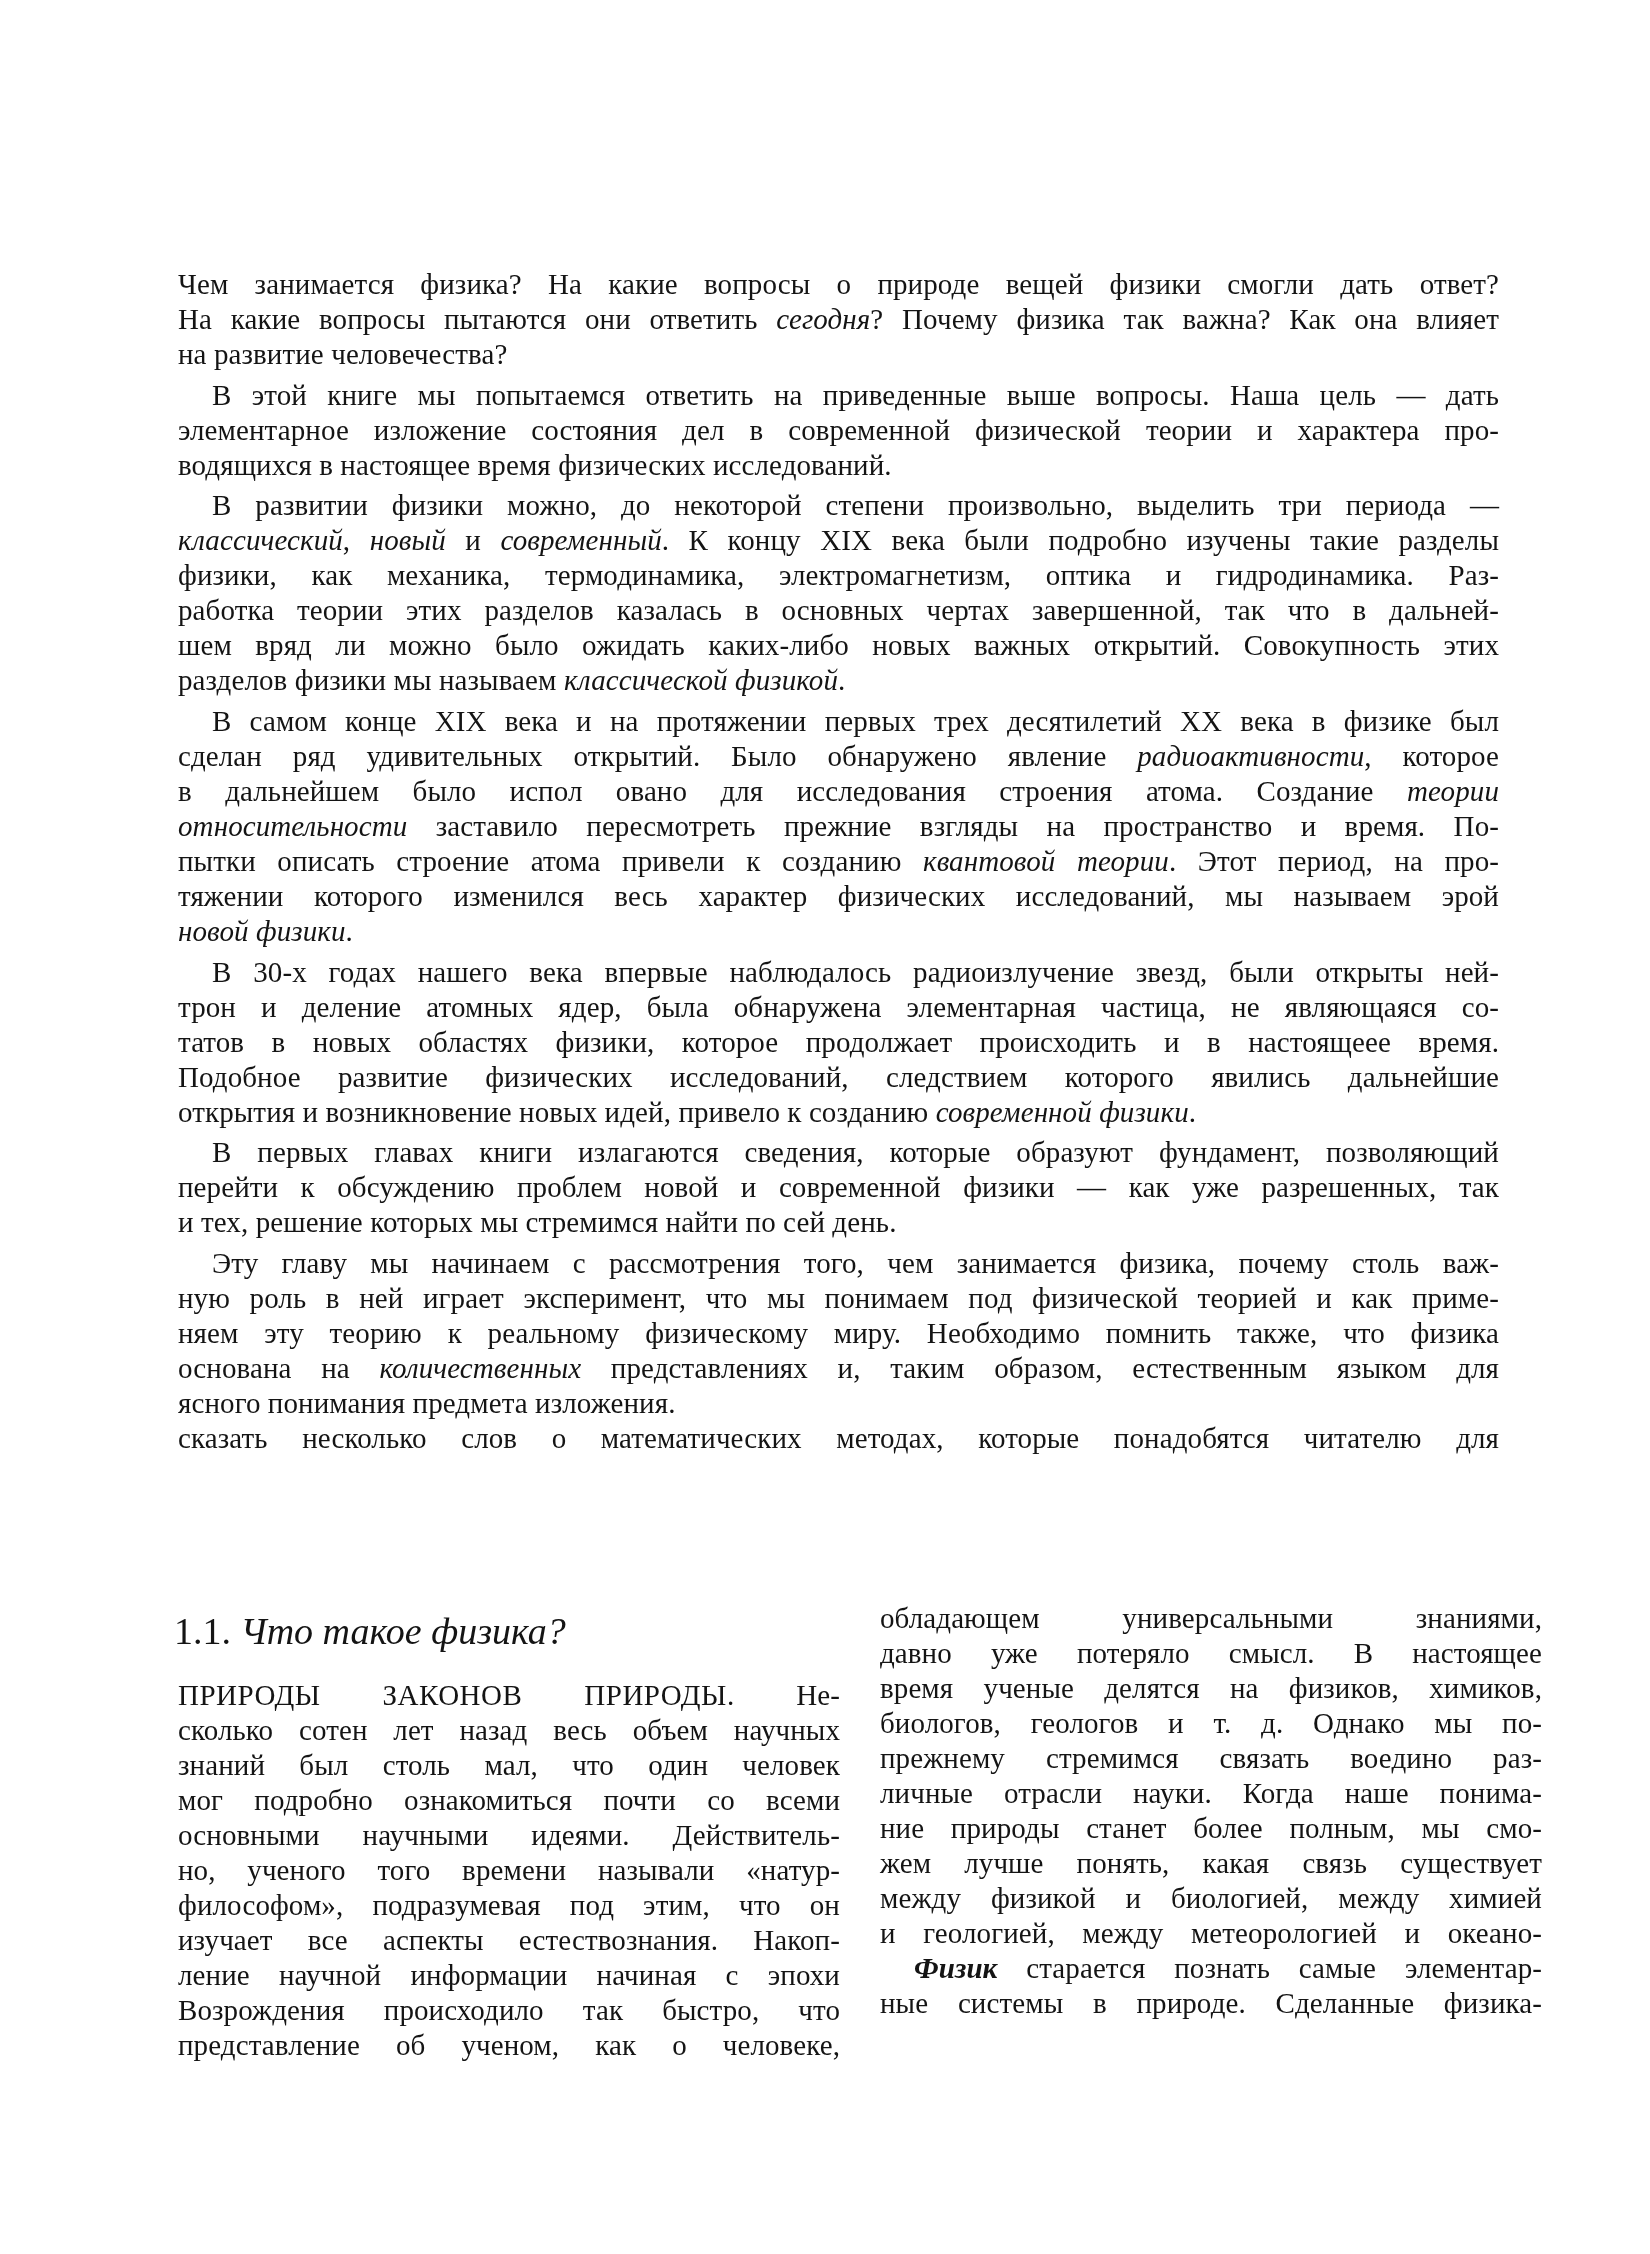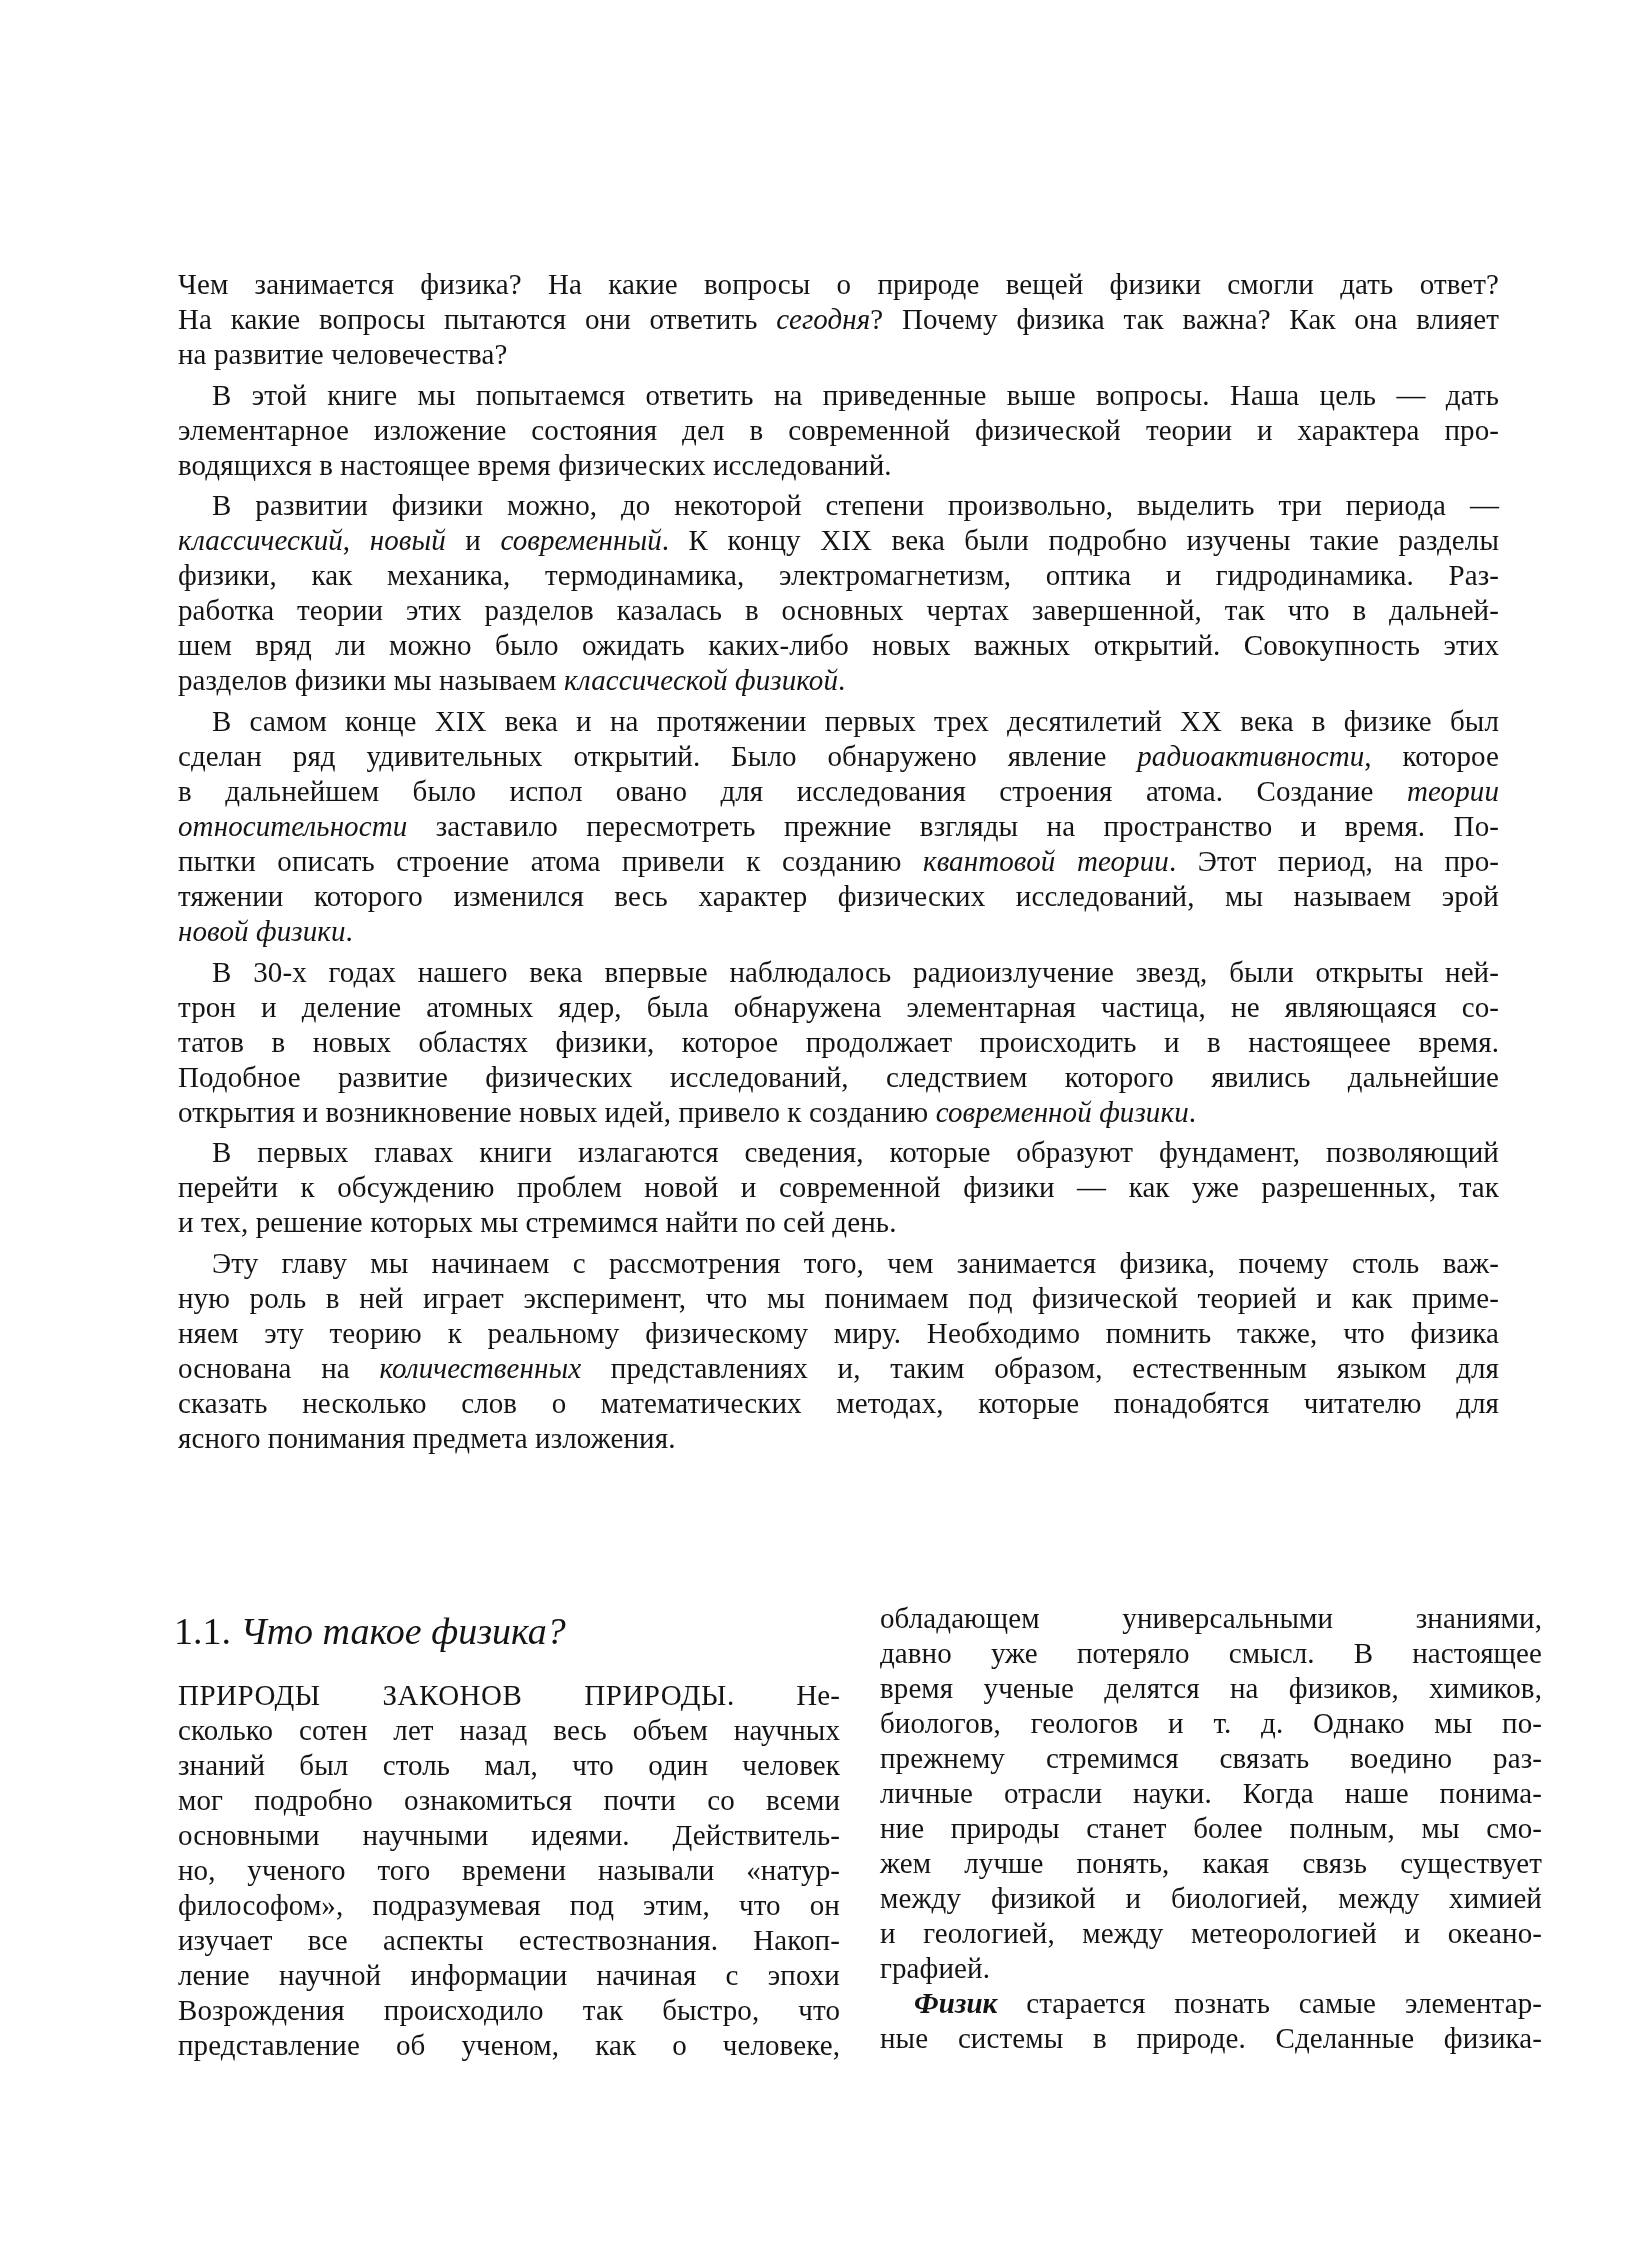--- a/index.html
+++ b/index.html
@@ -149,22 +149,22 @@
       <span class="line"><span>перейти к обсуждению проблем новой и современной физики — как уже разрешенных, так</span></span>
       <span class="line last"><span>и тех, решение которых мы стремимся найти по сей день.</span></span>
     </div>
     <div class="para-gap"></div>
 
     <div>
       <span class="line indent"><span>Эту главу мы начинаем с рассмотрения того, чем занимается физика, почему столь важ-</span></span>
       <span class="line"><span>ную роль в ней играет эксперимент, что мы понимаем под физической теорией и как приме-</span></span>
       <span class="line"><span>няем эту теорию к реальному физическому миру. Необходимо помнить также, что физика</span></span>
       <span class="line"><span>основана на </span><span class="it">количественных</span><span> представлениях и, таким образом, естественным языком для</span></span>
+      <span class="line last"><span>ясного понимания предмета изложения.</span></span>
       <span class="line"><span>сказать несколько слов о математических методах, которые понадобятся читателю для</span></span>
-      <span class="line last"><span>ясного понимания предмета изложения.</span></span>
     </div>
   </div>
 
   <div class="section-heading">
     <span class="num">1.1.</span>
     <span class="title">Что такое физика?</span>
   </div>
 
   <div class="col col-left">
     <span class="line"><span class="runin">ПРИРОДЫ ЗАКОНОВ ПРИРОДЫ.</span><span> Не-</span></span>
@@ -184,19 +184,18 @@
     <span class="line"><span>обладающем универсальными знаниями,</span></span>
     <span class="line"><span>давно уже потеряло смысл. В настоящее</span></span>
     <span class="line"><span>время ученые делятся на физиков, химиков,</span></span>
     <span class="line"><span>биологов, геологов и т. д. Однако мы по-</span></span>
     <span class="line"><span>прежнему стремимся связать воедино раз-</span></span>
     <span class="line"><span>личные отрасли науки. Когда наше понима-</span></span>
     <span class="line"><span>ние природы станет более полным, мы смо-</span></span>
     <span class="line"><span>жем лучше понять, какая связь существует</span></span>
     <span class="line"><span>между физикой и биологией, между химией</span></span>
     <span class="line"><span>и геологией, между метеорологией и океано-</span></span>
-    <span class="line last"><span>графией.</span></span>
     <span class="line indent"><span class="bi">Физик</span><span> старается познать самые элементар-</span></span>
     <span class="line"><span>ные системы в природе. Сделанные физика-</span></span>
   </div>
 
 </div>
 
 
 </body></html>

